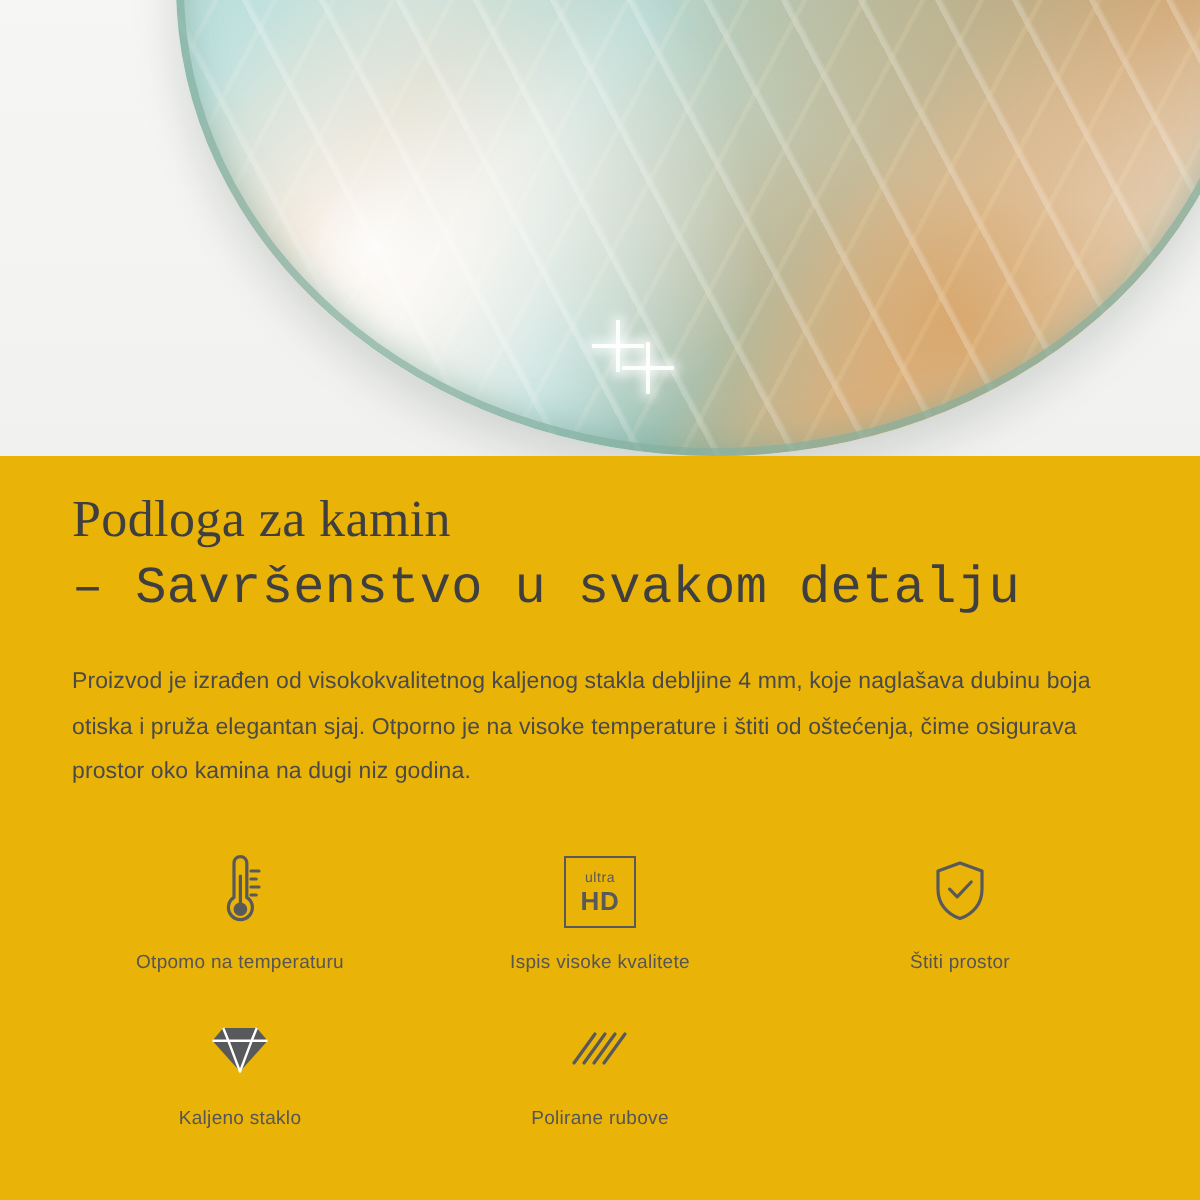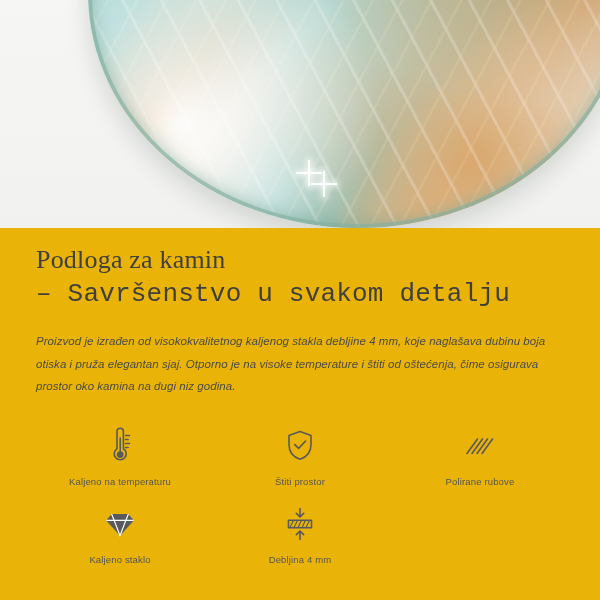--- a/index.html
+++ b/index.html
@@ -135,21 +135,20 @@
     display: block;
     font-family: Liberation Mono, monospace;
   }
   .paragraph {
     margin: 18px 0 12px 0;
     font-size: 11.5px;
     line-height: 1.95;
     color: #4a4a4a;
     max-width: 540px;
     letter-spacing: 0.05px;
-    font-style: italic;
   }
 
   
   .features {
     margin-top: 26px;
     padding: 0 30px;
     display: grid;
     grid-template-columns: repeat(3, 1fr);
     row-gap: 14px;
   }
@@ -232,59 +231,57 @@
 
     <div class="feature">
       <div class="feature-icon">
         <svg width="40" height="44" viewBox="0 0 40 44" aria-hidden="true">
           <path class="ico-stroke" d="M17 7.5a3.2 3.2 0 0 1 6.4 0v17.2a6 6 0 1 1-6.4 0z"></path>
           <path class="ico-stroke" d="M20.2 14v13.5"></path>
           <circle class="ico-fill" cx="20.2" cy="30.6" r="3.4"></circle>
           <path class="ico-stroke" d="M25.5 11.5h4M25.5 15.5h2.6M25.5 19.5h4M25.5 23.5h2.6"></path>
         </svg>
       </div>
-      <div class="feature-label">Kaljeno na temperaturu</div>
-    </div>
-
+      <div class="feature-label">Otpomo na temperaturu</div>
+    </div>
+
+    <div class="feature">
+      <div class="feature-icon">
+        <div class="hd-box">
+          <div class="hd-small">ultra</div>
+          <div class="hd-big">HD</div>
+        </div>
+      </div>
+      <div class="feature-label">Ispis visoke kvalitete</div>
+    </div>
 
     <div class="feature">
       <div class="feature-icon">
         <svg width="40" height="44" viewBox="0 0 40 44" aria-hidden="true">
           <path class="ico-stroke" d="M20 7.5l11 4v9.2c0 7.2-4.6 12.4-11 14.6-6.4-2.2-11-7.4-11-14.6V11.5z"></path>
           <path class="ico-stroke" d="M14.8 20.6l3.8 3.8 7-7.4"></path>
         </svg>
       </div>
       <div class="feature-label">Štiti prostor</div>
     </div>
 
     <div class="feature">
       <div class="feature-icon">
         <svg width="44" height="40" viewBox="0 0 44 40" aria-hidden="true">
-          <path class="ico-stroke" d="M14 26.5L24.5 12M19 26.5L29.5 12M24 26.5L34.5 12M29 26.5L39.5 12" transform="translate(-5,1)"></path>
-        </svg>
-      </div>
-      <div class="feature-label">Polirane rubove</div>
-    </div>
-
-    <div class="feature">
-      <div class="feature-icon">
-        <svg width="44" height="40" viewBox="0 0 44 40" aria-hidden="true">
           <path class="ico-fill" d="M13.6 10h16.8l5.4 6.4L22 31.8 8.2 16.4z"></path>
           <path d="M13.6 10l2.6 6.4h11.6L30.4 10M8.2 16.4h27.6M16.2 16.4L22 31.8l5.8-15.4" fill="none" stroke="#ffffff" stroke-width="1.2" stroke-linejoin="round"></path>
         </svg>
       </div>
       <div class="feature-label">Kaljeno staklo</div>
     </div>
 
     <div class="feature">
       <div class="feature-icon">
-        <svg width="44" height="44" viewBox="0 0 44 44" aria-hidden="true">
-          <path class="ico-stroke" d="M22 6.5v8.5M18.4 11.4L22 15l3.6-3.6"></path>
-          <path class="ico-stroke" d="M22 37.5v-8.5M18.4 32.6L22 29l3.6 3.6"></path>
-          <rect class="ico-stroke" x="10.5" y="18.2" width="23" height="7.6"></rect>
-          <path d="M12 25.6l3.4-7.2M16 25.6l3.4-7.2M20 25.6l3.4-7.2M24 25.6l3.4-7.2M28 25.6l3.4-7.2" fill="none" stroke="#58595b" stroke-width="1.2"></path>
-        </svg>
-      </div>
-      <div class="feature-label">Debljina 4 mm</div>
-    </div>
+        <svg width="44" height="40" viewBox="0 0 44 40" aria-hidden="true">
+          <path class="ico-stroke" d="M14 26.5L24.5 12M19 26.5L29.5 12M24 26.5L34.5 12M29 26.5L39.5 12" transform="translate(-5,1)"></path>
+        </svg>
+      </div>
+      <div class="feature-label">Polirane rubove</div>
+    </div>
+
 
   </div>
 </div>
 
 </body></html>

